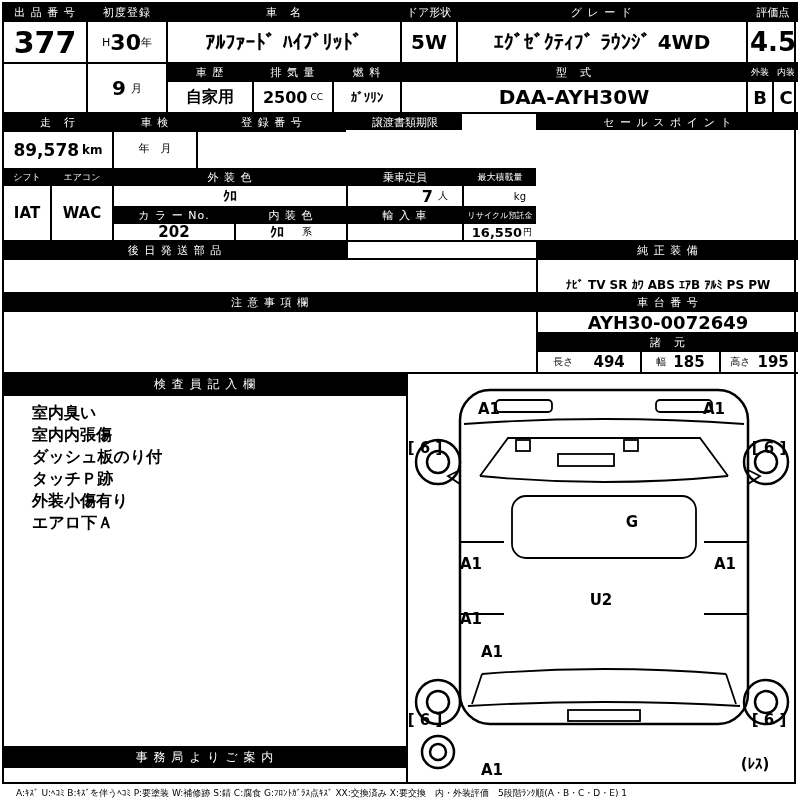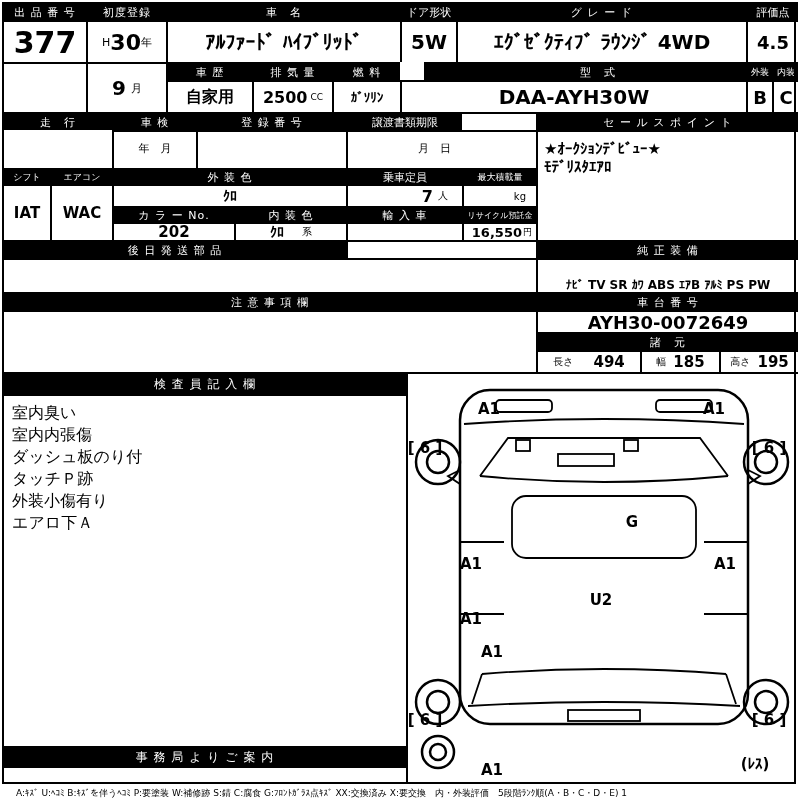--- a/index.html
+++ b/index.html
@@ -3,31 +3,31 @@
 <meta charset="utf-8">
 <style>
   html,body{margin:0;padding:0;width:800px;height:800px;background:#fff;}
   body{font-family:"DejaVu Sans","Liberation Sans",sans-serif;color:#000;position:relative;}
   .sheet{position:absolute;inset:0;background:#fff;}
   .c,.h{position:absolute;box-sizing:border-box;border-left:2px solid #000;border-top:2px solid #000;
         display:flex;align-items:center;justify-content:center;overflow:hidden;white-space:nowrap;}
   .c{background:#fff;}
   .h{background:#000;color:#fff;font-size:11px;letter-spacing:1px;}
   .frame{position:absolute;left:2px;top:2px;width:794px;height:782px;border:2px solid #000;box-sizing:border-box;pointer-events:none;}
-  .b30{font-size:30px;font-weight:700}.b26{font-size:18px;font-weight:700}.b22{font-size:22px;font-weight:700}
+  .b30{font-size:30px;font-weight:700}.b26{font-size:26px;font-weight:700}.b22{font-size:22px;font-weight:700}
   .b20{font-size:20px;font-weight:700}.b18{font-size:18px;font-weight:700}.b17{font-size:17px;font-weight:700}
   .b16{font-size:16px;font-weight:700}.b15{font-size:15px;font-weight:700}.b14{font-size:14px;font-weight:700}
   .b13{font-size:13px;font-weight:700}.b12{font-size:12px;font-weight:700}
   .s11{font-size:11px}.s10{font-size:10px}.s9{font-size:9px}
   .col{flex-direction:column;align-items:flex-start;justify-content:flex-start;}
   .diagram{display:block;}
   .diagram svg{position:absolute;left:0;top:0;display:block;}
   .markers{position:absolute;inset:0;}
   .marker{position:absolute;transform:translate(-50%,-50%);font-weight:700;font-size:15px;white-space:nowrap;}
-  .note{font-size:16px;font-weight:400;line-height:22px;}
+  .note{font-size:16px;font-weight:700;line-height:22px;margin-left:20px;}
   .legend{position:absolute;left:16px;top:787px;width:792px;font-size:9px;white-space:nowrap;overflow:hidden;}
 </style>
 </head>
 <body>
 
 <div class="sheet">
 
   <div class="h" style="left:2px;top:2px;width:84px;height:18px">出 品 番 号</div>
   <div class="c b30" style="left:2px;top:20px;width:84px;height:42px">377</div>
   <div class="c" style="left:2px;top:62px;width:84px;height:50px"></div>
@@ -60,46 +60,43 @@
 
   <div class="h" style="left:252px;top:62px;width:80px;height:18px">排 気 量</div>
   <div class="c" style="left:252px;top:80px;width:80px;height:32px">
     <span class="b16">2500</span>
       <span class="s9" style="margin-left:3px">CC</span>
   </div>
 
   <div class="h" style="left:332px;top:62px;width:68px;height:18px">燃 料</div>
   <div class="c b13" style="left:332px;top:80px;width:68px;height:32px">ｶﾞｿﾘﾝ</div>
 
-  <div class="h" style="left:424px;top:62px;width:346px;height:18px">型　式</div>
+  <div class="h" style="left:400px;top:62px;width:346px;height:18px">型　式</div>
   <div class="c b20" style="left:400px;top:80px;width:346px;height:32px">DAA-AYH30W</div>
 
   <div class="h" style="left:746px;top:62px;width:26px;height:18px;font-size:9px;letter-spacing:0">外装</div>
   <div class="h" style="left:772px;top:62px;width:26px;height:18px;font-size:9px;letter-spacing:0">内装</div>
   <div class="c b18" style="left:746px;top:80px;width:26px;height:32px">B</div>
   <div class="c b18" style="left:772px;top:80px;width:26px;height:32px">C</div>
 
   <div class="h" style="left:2px;top:112px;width:110px;height:18px">走　行</div>
+  <div class="c" style="left:2px;top:130px;width:110px;height:38px">
+    <span class="b17">89,578</span>
+      <span class="b12" style="margin-left:3px">km</span>
+  </div>
   <div class="h" style="left:112px;top:112px;width:84px;height:18px">車 検</div>
   <div class="c" style="left:112px;top:130px;width:84px;height:38px;align-items:flex-start;padding-top:9px">
     <span class="s11">年　月</span>
   </div>
   <div class="h" style="left:196px;top:112px;width:150px;height:18px">登 録 番 号</div>
   <div class="c" style="left:196px;top:130px;width:150px;height:38px"></div>
   <div class="h" style="left:346px;top:112px;width:116px;height:18px;letter-spacing:0">譲渡書類期限</div>
   <div class="c" style="left:462px;top:112px;width:74px;height:18px;border-left:none"></div>
-  <div class="c" style="left:346px;top:130px;width:190px;height:38px;align-items:flex-start;justify-content:flex-start;padding:9px 0 0 70px">
-    <span class="s11">月　日</span>
-  </div>
 
   <div class="h" style="left:536px;top:112px;width:262px;height:18px">セ ー ル ス ポ イ ン ト</div>
-  <div class="c col" style="left:536px;top:130px;width:262px;height:110px;padding:8px 6px">
-    <div class="b15">★ｵｰｸｼｮﾝﾃﾞﾋﾞｭｰ★</div>
-    <div class="b15">ﾓﾃﾞﾘｽﾀｴｱﾛ</div>
-  </div>
 
   <div class="h" style="left:2px;top:168px;width:48px;height:16px;font-size:9px;letter-spacing:0">シフト</div>
   <div class="h" style="left:50px;top:168px;width:62px;height:16px;font-size:9px;letter-spacing:0">エアコン</div>
   <div class="c b15" style="left:2px;top:184px;width:48px;height:56px">IAT</div>
   <div class="c b15" style="left:50px;top:184px;width:62px;height:56px">WAC</div>
 
   <div class="h" style="left:112px;top:168px;width:234px;height:16px">外 装 色</div>
   <div class="c b14" style="left:112px;top:184px;width:234px;height:22px">ｸﾛ</div>
 
   <div class="h" style="left:346px;top:168px;width:116px;height:16px;letter-spacing:0">乗車定員</div>

